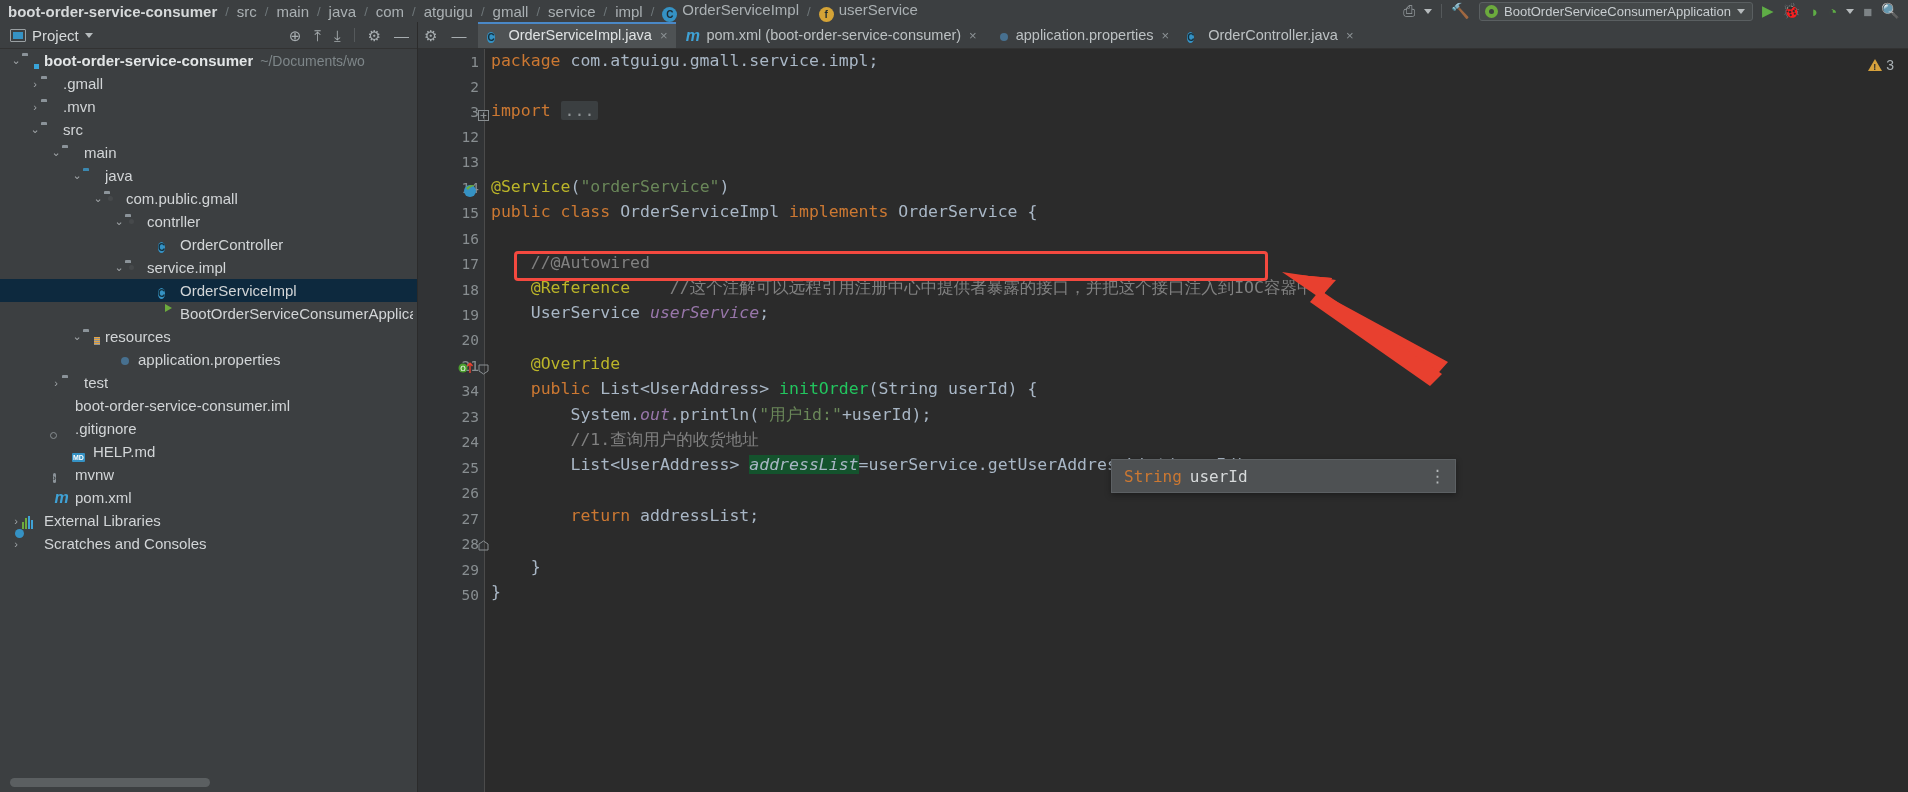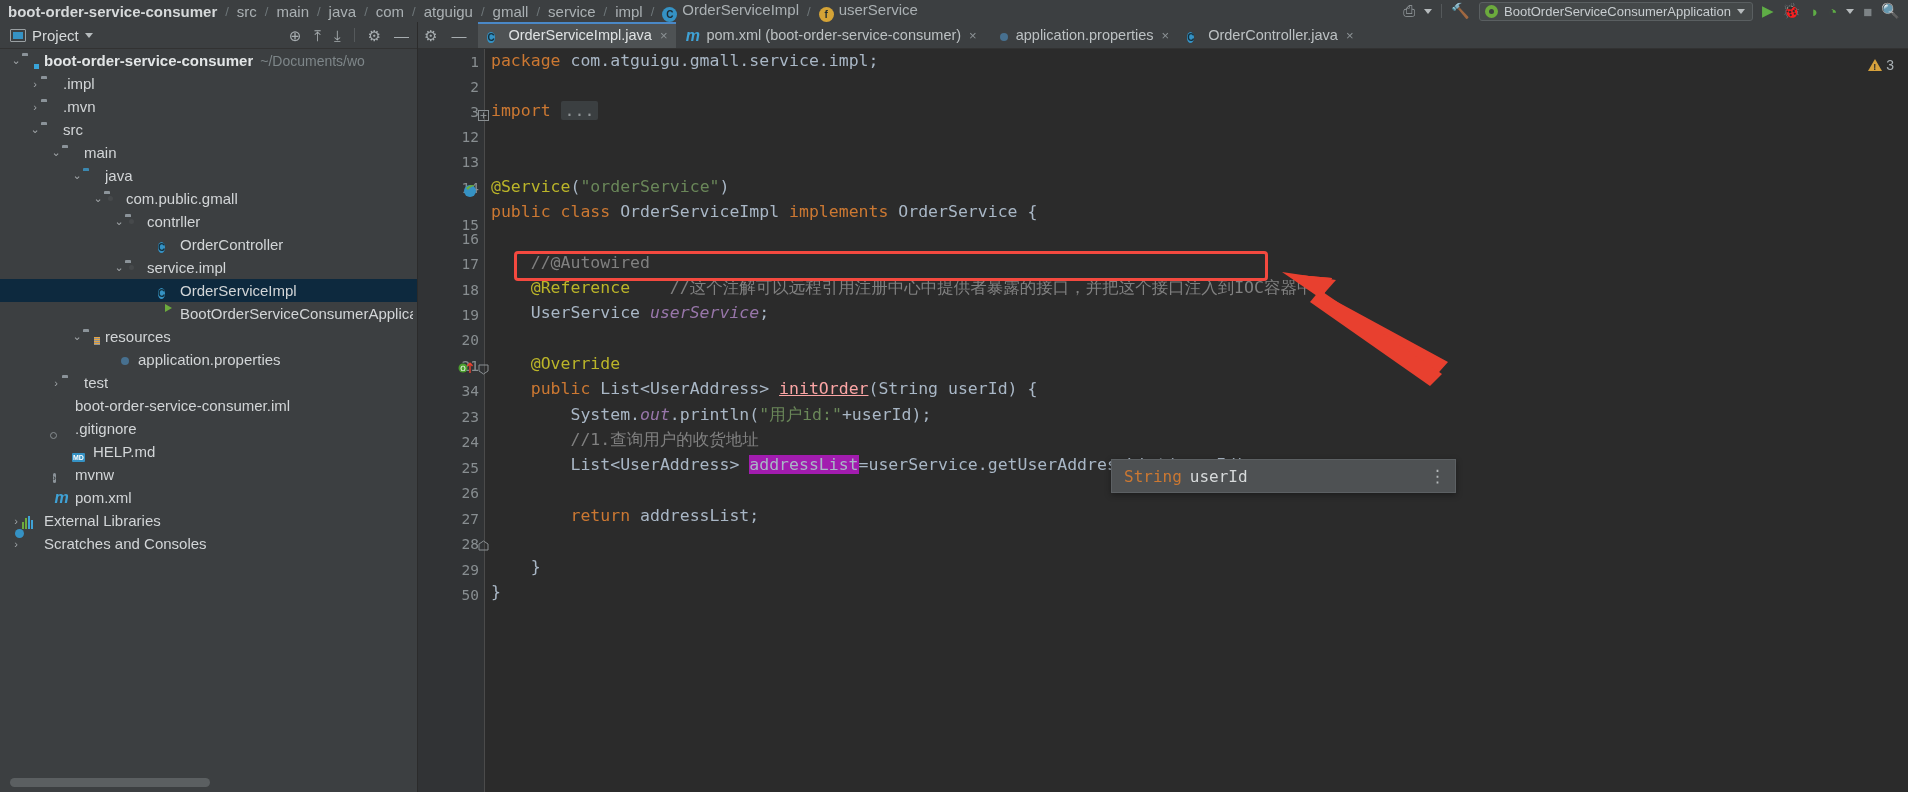--- a/index.html
+++ b/index.html
@@ -155,24 +155,24 @@
 
   .cline {
     position: absolute; left: 6px; white-space: pre;
     font-family: "DejaVu Sans Mono", monospace;
     font-size: 16.5px; line-height: 19px; color: #a9b7c6;
   }
   .k  { color: #cc7832; }            
   .an { color: #bbb529; }            
   .st { color: #6a8759; }            
   .cm { color: #808080; }            
-  .fn { color: #fca5a5; text-decoration: underline; }            
+  .fn { color: #22c55e; }            
   .fld{ color: #9876aa; font-style: italic; }
   .pl { color: #a9b7c6; }
-  .hl-ident { background: #a21caf; }
+  .hl-ident { background: #14532d; font-style: italic; }
   .fold-box { background:#3b3f41; color:#8f9396; padding:0 4px; border-radius:2px; }
 
   
   .redbox {
     position: absolute; border: 3px solid #f4493f; border-radius: 4px;
     pointer-events: none;
   }
   
   .arrow-svg { position: absolute; pointer-events: none; }
 
@@ -264,21 +264,21 @@
       <div class="row bold" style="padding-left:10px">
         <span class="arrow">⌄</span>
         <span class="ic"><span class="f-folder src"></span></span>
         <span class="lbl">boot-order-service-consumer</span>
         <span class="sub">~/Documents/wo</span>
       </div>
 
       <div class="row" style="padding-left:29px">
         <span class="arrow">›</span>
         <span class="ic"><span class="f-folder"></span></span>
-        <span class="lbl">.impl</span>
+        <span class="lbl">.gmall</span>
       </div>
 
       <div class="row" style="padding-left:29px">
         <span class="arrow">›</span>
         <span class="ic"><span class="f-folder"></span></span>
         <span class="lbl">.mvn</span>
       </div>
 
       <div class="row" style="padding-left:29px">
         <span class="arrow">⌄</span>
@@ -437,21 +437,21 @@
 
   <div class="editor">
 
     <div class="gutter">
       <span class="ln" style="top:5px">1</span>
       <span class="ln" style="top:30px">2</span>
       <span class="ln" style="top:55px">3</span>
       <span class="ln" style="top:80px">12</span>
       <span class="ln" style="top:105px">13</span>
       <span class="ln" style="top:131px">14</span>
-      <span class="ln" style="top:168px">15</span>
+      <span class="ln" style="top:156px">15</span>
       <span class="ln" style="top:182px">16</span>
       <span class="ln" style="top:207px">17</span>
       <span class="ln" style="top:233px">18</span>
       <span class="ln" style="top:258px">19</span>
       <span class="ln" style="top:283px">20</span>
       <span class="ln" style="top:309px">21</span>
       <span class="ln" style="top:334px">34</span>
       <span class="ln" style="top:360px">23</span>
       <span class="ln" style="top:385px">24</span>
       <span class="ln" style="top:411px">25</span>

